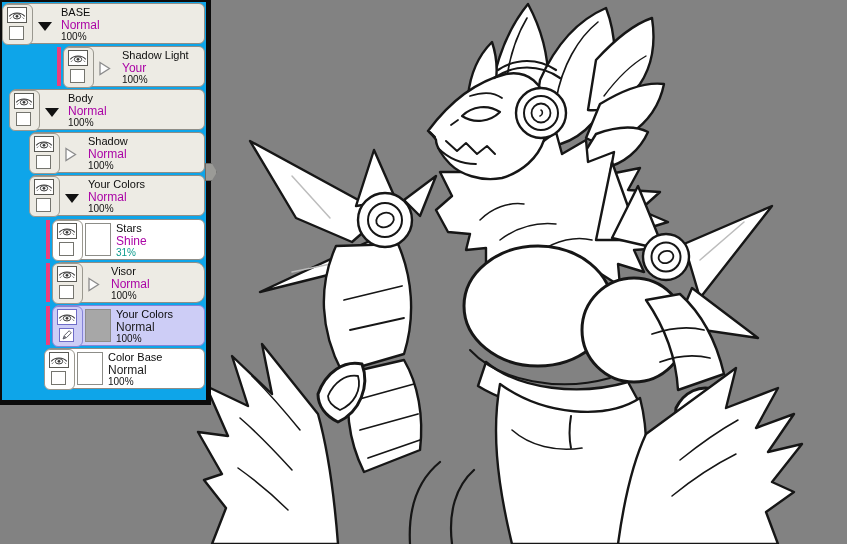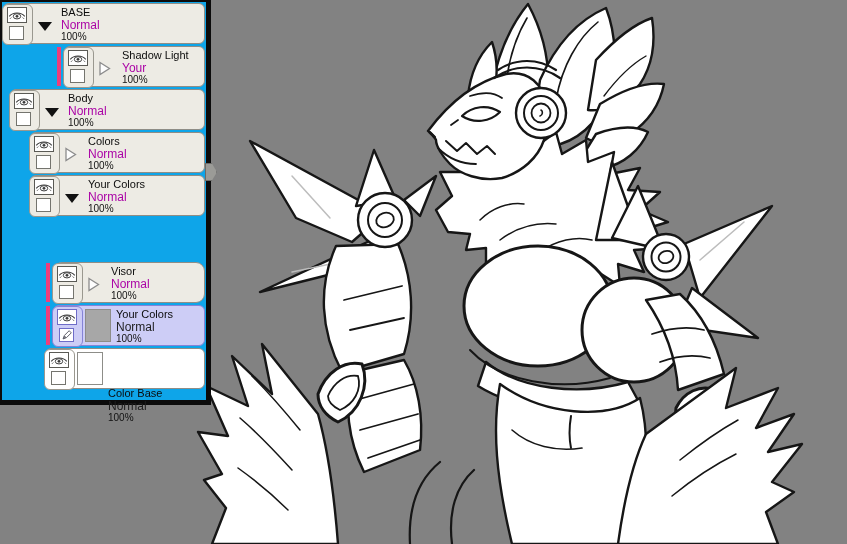--- a/index.html
+++ b/index.html
@@ -246,21 +246,21 @@
           </svg>
       </span>
       <span class="subbox"></span>
     </div>
     <span class="arrow">
       <svg width="13" height="15" viewBox="0 0 13 15">
           <polygon points="2,1.5 11.5,7.5 2,13.5" fill="#fdfdfd" stroke="#8c8c8c" stroke-width="1.3"></polygon>
         </svg>
     </span>
     <div class="meta">
-      <div class="lname">Colors</div>
+      <div class="lname">Shadow</div>
       <div class="lmode">Normal</div>
       <div class="lpct">100%</div>
     </div>
   </div>
 
   <div class="item folder" style="top:173px;left:28px;">
     <div class="col">
       <span class="eyebox">
         <svg width="18" height="13" viewBox="0 0 22 14">
             <path d="M1.5 8 C6 2.5 16 2.5 20.5 8" fill="none" stroke="#3a3a3a" stroke-width="1.3"></path>
@@ -276,20 +276,40 @@
           <polygon points="1,2 15,2 8,11" fill="#111"></polygon>
         </svg>
     </span>
     <div class="meta">
       <div class="lname">Your Colors</div>
       <div class="lmode">Normal</div>
       <div class="lpct">100%</div>
     </div>
   </div>
 
+  <div class="item layerrow" style="top:217px;left:51px;">
+    <span class="clip-stripe"></span>
+    <div class="col">
+      <span class="eyebox">
+        <svg width="18" height="13" viewBox="0 0 22 14">
+            <path d="M1.5 8 C6 2.5 16 2.5 20.5 8" fill="none" stroke="#3a3a3a" stroke-width="1.3"></path>
+            <ellipse cx="11" cy="8" rx="4.6" ry="3.2" fill="#fff" stroke="#3a3a3a" stroke-width="1.2"></ellipse>
+            <circle cx="11" cy="8" r="1.7" fill="#3a3a3a"></circle>
+            <path d="M4 9.5 L2.5 11 M18 9.5 L19.5 11" stroke="#3a3a3a" stroke-width="1.1"></path>
+          </svg>
+      </span>
+      <span class="subbox"></span>
+    </div>
+    <span class="thumb"></span>
+    <div class="meta" style="left:62px;">
+      <div class="lname">Stars</div>
+      <div class="lmode">Shine</div>
+      <div class="lpct teal">31%</div>
+    </div>
+  </div>
 
   <div class="item folder" style="top:260px;left:51px;border-radius:9px;">
     <span class="clip-stripe"></span>
     <div class="col">
       <span class="eyebox">
         <svg width="18" height="13" viewBox="0 0 22 14">
             <path d="M1.5 8 C6 2.5 16 2.5 20.5 8" fill="none" stroke="#3a3a3a" stroke-width="1.3"></path>
             <ellipse cx="11" cy="8" rx="4.6" ry="3.2" fill="#fff" stroke="#3a3a3a" stroke-width="1.2"></ellipse>
             <circle cx="11" cy="8" r="1.7" fill="#3a3a3a"></circle>
             <path d="M4 9.5 L2.5 11 M18 9.5 L19.5 11" stroke="#3a3a3a" stroke-width="1.1"></path>
@@ -341,21 +361,21 @@
         <svg width="18" height="13" viewBox="0 0 22 14">
             <path d="M1.5 8 C6 2.5 16 2.5 20.5 8" fill="none" stroke="#3a3a3a" stroke-width="1.3"></path>
             <ellipse cx="11" cy="8" rx="4.6" ry="3.2" fill="#fff" stroke="#3a3a3a" stroke-width="1.2"></ellipse>
             <circle cx="11" cy="8" r="1.7" fill="#3a3a3a"></circle>
             <path d="M4 9.5 L2.5 11 M18 9.5 L19.5 11" stroke="#3a3a3a" stroke-width="1.1"></path>
           </svg>
       </span>
       <span class="subbox"></span>
     </div>
     <span class="thumb"></span>
-    <div class="meta" style="left:62px;margin-top:36px;">
+    <div class="meta" style="left:62px;">
       <div class="lname">Color Base</div>
       <div class="lmode plain">Normal</div>
       <div class="lpct">100%</div>
     </div>
   </div>
 
 </div>
 
 <div id="panel-grip"></div>
 

